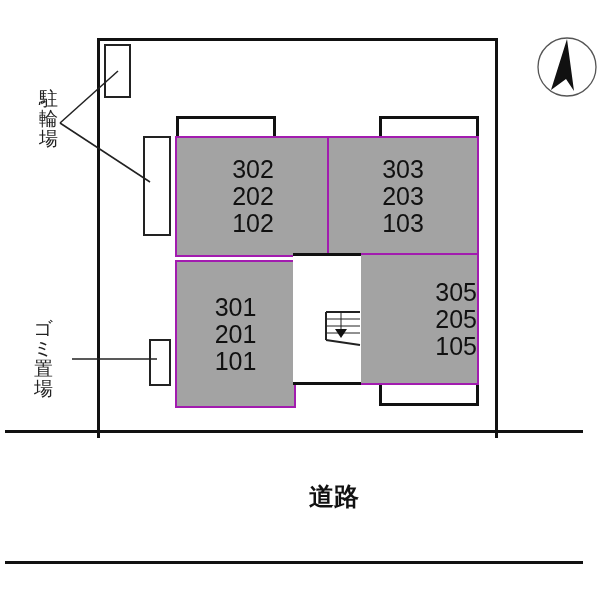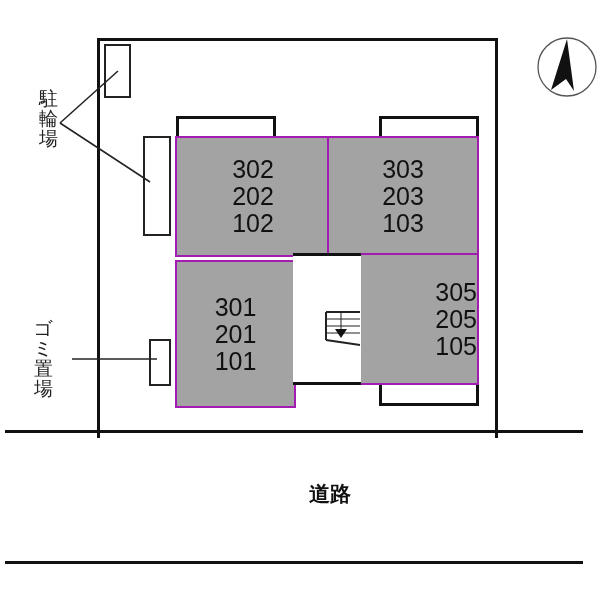--- a/index.html
+++ b/index.html
@@ -6,21 +6,21 @@
   body { width:600px; height:600px; position:relative; overflow:hidden; font-family:"DejaVu Sans", sans-serif; }
   .abs { position:absolute; box-sizing:border-box; }
   .lot { left:97px; top:38px; width:401px; height:400px; border:3px solid #111; border-bottom:none; }
   .road-top { left:5px; top:430px; width:578px; height:3px; background:#111; }
   .road-bot { left:5px; top:561px; width:578px; height:3px; background:#111; }
   .unit { background:#a3a3a3; border:2px solid #a21caf; display:flex; align-items:center; justify-content:center; }
   .unit-text { font-family:"Liberation Sans", sans-serif; font-size:25px; line-height:27px; color:#111; text-align:center; white-space:pre; }
   .balc { border:3px solid #111; background:#fff; }
   .thin { border:2px solid #222; background:#fff; }
   .vlabel { font-family:"DejaVu Sans", sans-serif; font-size:19px; line-height:20px; color:#222; width:22px; text-align:right; word-break:break-all; }
-  .road-label { font-size:21px; color:#111; font-weight:bold; }
+  .road-label { font-size:25px; color:#111; font-weight:bold; }
 </style>
 </head>
 <body>
 
 <div class="abs lot"></div>
 <div class="abs road-top"></div>
 <div class="abs road-bot"></div>
 
 <svg class="abs" style="left:537px;top:37px;" width="60" height="60">
   <circle cx="30" cy="30" r="29" fill="#fff" stroke="#555" stroke-width="1.3"></circle>

